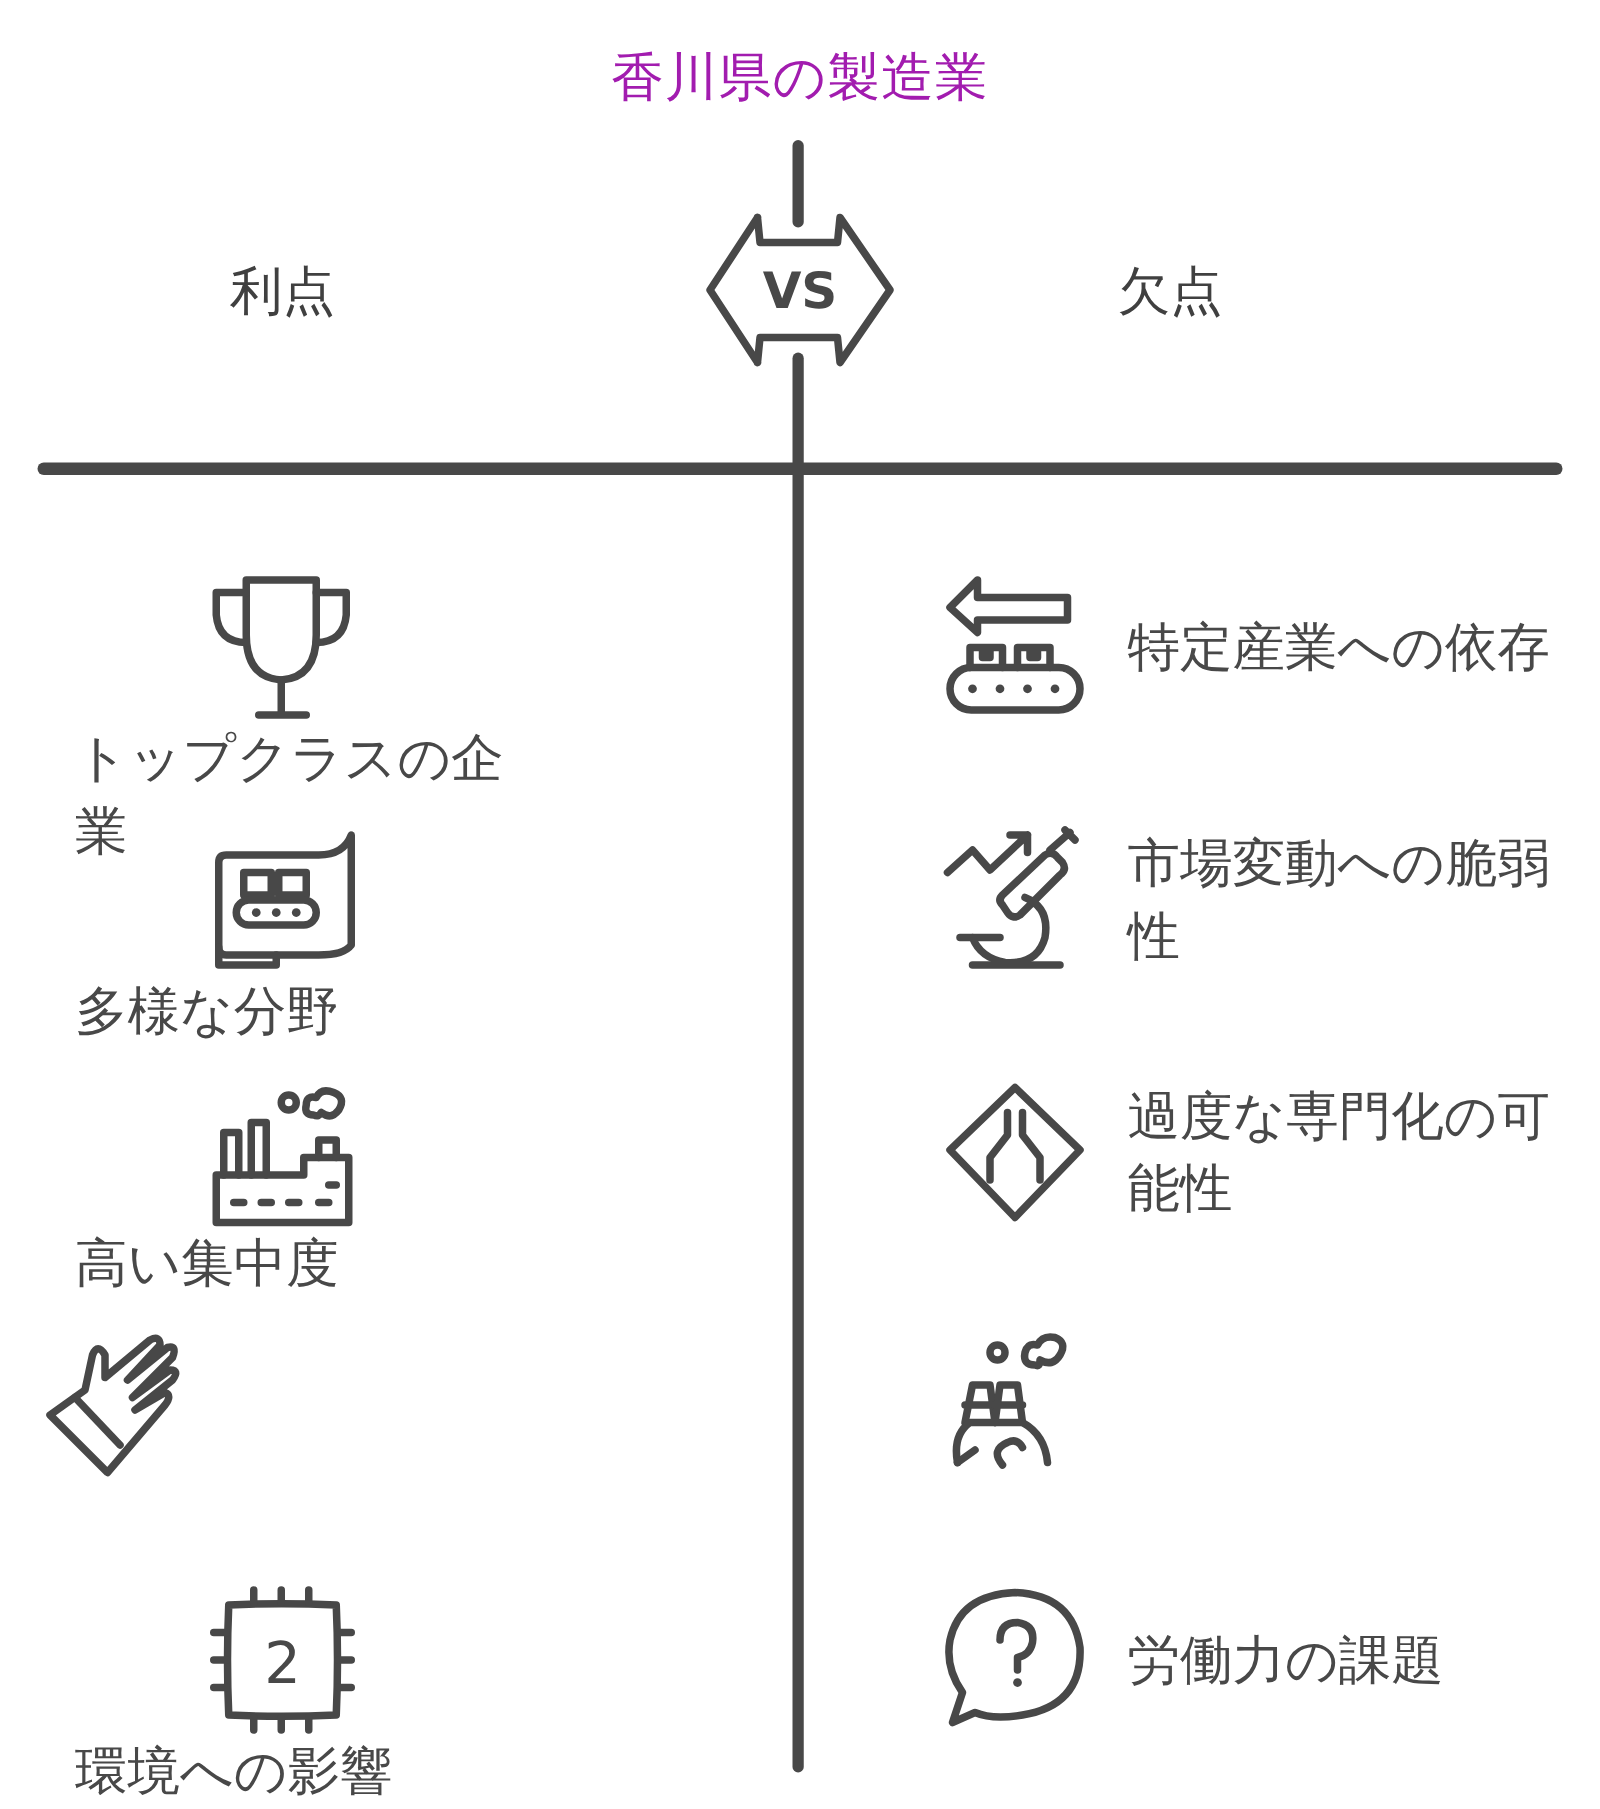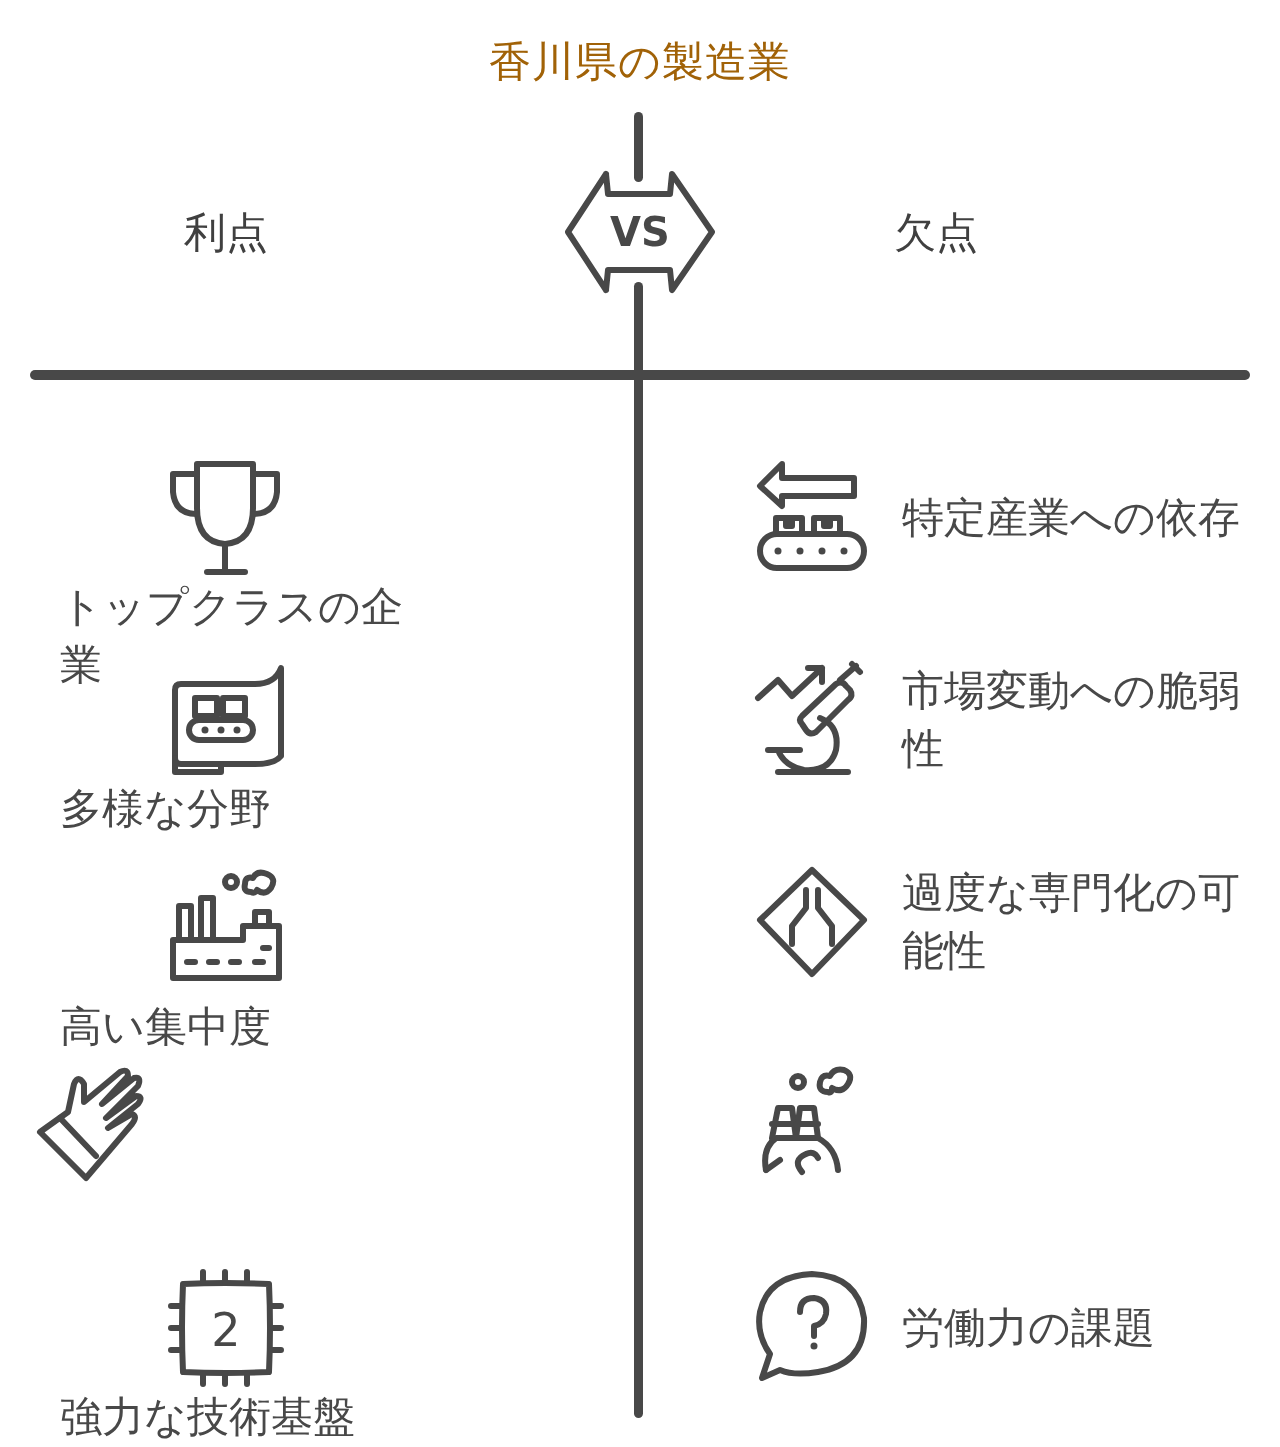--- a/index.html
+++ b/index.html
@@ -1,18 +1,18 @@
 <!DOCTYPE html>
 <html><head>
 <meta charset="utf-8">
 <style>
   * { margin: 0; padding: 0; box-sizing: border-box; }
   html, body { width: 1280px; height: 1447px; background: #ffffff; overflow: hidden; }
   body { position: relative; font-family: "DejaVu Sans", "Liberation Sans", sans-serif; color: #484848; }
-  .title { position: absolute; left: 0; width: 1280px; top: 34px; text-align: center; font-size: 42px; color: #a16207; letter-spacing: 1px; }
+  .title { position: absolute; left: 0; width: 1280px; top: 34px; text-align: center; font-size: 42px; color: #a21caf; letter-spacing: 1px; }
   .col-head { position: absolute; top: 205px; font-size: 42px; color: #404040; }
   .col-head.left { left: 184px; }
   .col-head.right { left: 894px; text-align: right; }
   .vline { position: absolute; left: 634px; width: 9px; border-radius: 5px; background: #484848; }
   .hline { position: absolute; left: 30px; top: 370px; width: 1220px; height: 10px; border-radius: 5px; background: #484848; }
   .vs { position: absolute; left: 560px; top: 166px; width: 160px; height: 130px; }
   .item { position: absolute; display: flex; align-items: center; }
   .item .icon { width: 120px; height: 120px; flex: 0 0 120px; }
   .item .label { margin-left: 30px; font-size: 42px; line-height: 58px; color: #484848; }
   .left-col .item { left: 30px; flex-direction: column; }
@@ -59,21 +59,21 @@
       <rect class="stroke" x="30" y="38" width="22" height="18"></rect>
       <rect class="stroke" x="58" y="38" width="22" height="18"></rect>
       <rect class="stroke" x="24" y="60" width="64" height="20" rx="10"></rect>
       <circle cx="40" cy="70" r="3.5" fill="#484848"></circle>
       <circle cx="56" cy="70" r="3.5" fill="#484848"></circle>
       <circle cx="72" cy="70" r="3.5" fill="#484848"></circle>
     </svg>
     <div class="label">多様な分野</div>
   </div>
 
-  <div class="item" style="top:862px;gap:16px;">
+  <div class="item" style="top:862px;">
     <svg class="icon" viewBox="0 0 120 120">
       <path class="stroke" d="M8 116 L8 78 L78 78 L78 64 L114 64 L114 116 Z"></path>
       <path class="stroke" d="M14 78 L14 44 L26 44 L26 78"></path>
       <path class="stroke" d="M36 78 L36 36 L48 36 L48 78"></path>
       <path class="stroke" d="M90 64 L90 50 L104 50 L104 64"></path>
       <path class="stroke" d="M22 100 L30 100 M44 100 L52 100 M66 100 L74 100 M90 100 L98 100"></path>
       <path class="stroke" d="M98 86 L104 86"></path>
       <circle class="stroke" cx="66" cy="20" r="6"></circle>
       <path class="stroke" d="M86 30 Q78 30 80 22 Q80 14 88 16 Q92 8 102 12 Q112 16 106 26 Q100 34 92 28 Q90 32 86 30 Z"></path>
     </svg>
@@ -89,21 +89,21 @@
 
   <div class="item" style="top:1268px;">
     <svg class="icon" viewBox="0 0 120 120">
       <path class="stroke" d="M18 16 Q60 14 104 16 Q106 60 104 104 Q60 106 18 104 Q16 60 18 16 Z"></path>
       <path class="stroke" d="M38 4 L38 14 M60 4 L60 14 M82 4 L82 14"></path>
       <path class="stroke" d="M38 106 L38 116 M60 106 L60 116 M82 106 L82 116"></path>
       <path class="stroke" d="M6 38 L16 38 M6 60 L16 60 M6 82 L16 82"></path>
       <path class="stroke" d="M106 38 L116 38 M106 60 L116 60 M106 82 L116 82"></path>
       <text x="61" y="78" text-anchor="middle" font-family="DejaVu Sans, sans-serif" font-size="46" fill="#484848">2</text>
     </svg>
-    <div class="label">強力な技術基盤</div>
+    <div class="label">環境への影響</div>
   </div>
 </div>
 
 <div class="right-col">
 
   <div class="item" style="top:458px;">
     <svg class="icon" viewBox="0 0 120 120">
       <path class="stroke" d="M30 6 L8 28 L30 48 L30 38 L102 38 L102 20 L30 20 Z"></path>
       <path class="stroke" d="M24 76 L24 60 L50 60 L50 76 M34 60 L34 68 L40 68 L40 60"></path>
       <path class="stroke" d="M62 76 L62 60 L88 60 L88 76 M72 60 L72 68 L78 68 L78 60"></path>

